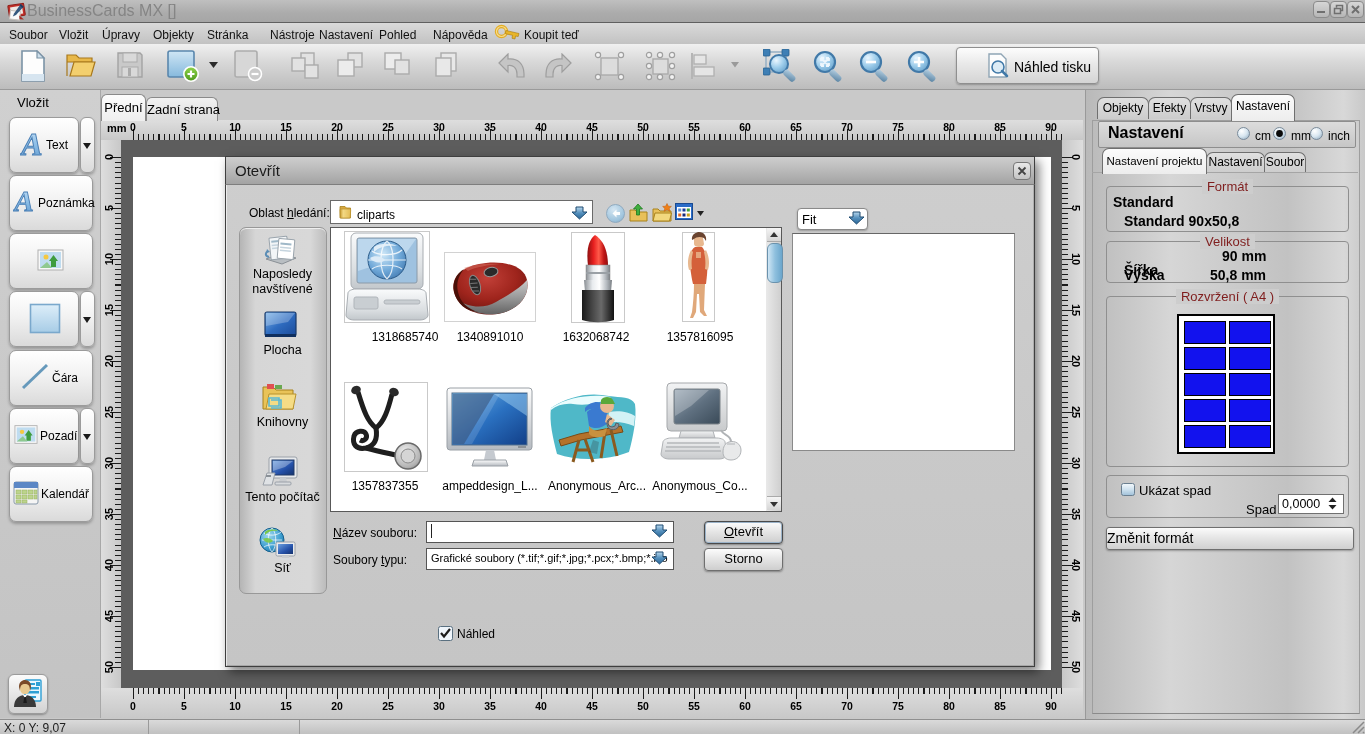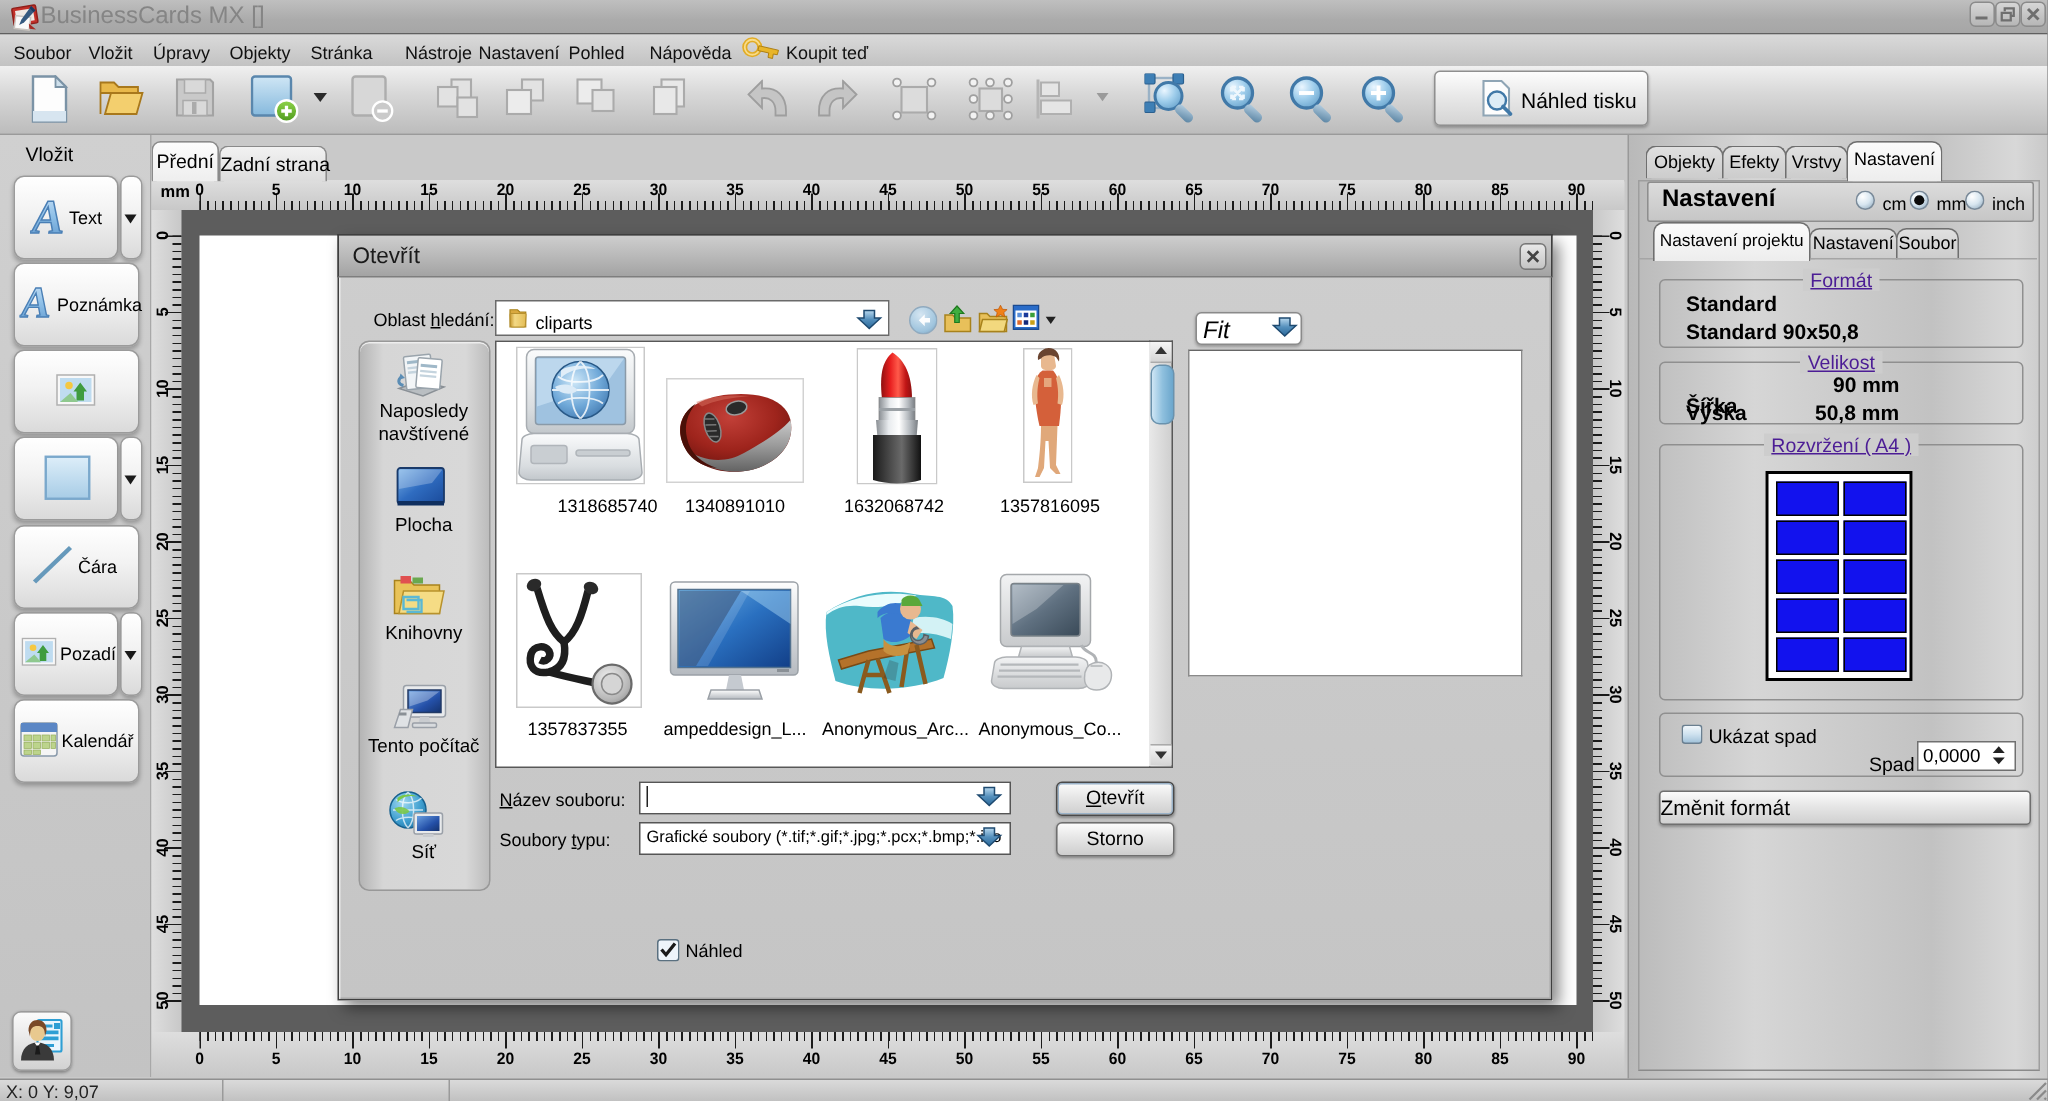--- a/index.html
+++ b/index.html
@@ -22,21 +22,21 @@
 #darkarea{left:121px;top:140px;width:941px;height:548px;background:#5d5d5d;}
 #page{left:133px;top:157px;width:918px;height:513px;background:#fff;}
 .ruler{background:linear-gradient(180deg,#dedede,#c8c8c8);}
 .rnum{position:absolute;font-size:11px;color:#000;font-weight:bold;transform:scale(.95,1);}
 .ticksh{position:absolute;background-image:repeating-linear-gradient(90deg,#1a1a1a 0px,#1a1a1a 1px,transparent 1px,transparent 5.1px);}
 .ticksv{position:absolute;background-image:repeating-linear-gradient(180deg,#1a1a1a 0px,#1a1a1a 1px,transparent 1px,transparent 5.1px);}
 #statusbar{left:0;top:719px;width:1365px;height:15px;background:linear-gradient(180deg,#dadada,#bfbfbf);border-top:1px solid #8f8f8f;font-size:12px;color:#222;}
 #rightpanel{left:1085px;top:90px;width:280px;height:629px;background:linear-gradient(90deg,#b9b9b9,#d6d6d6 30%,#cccccc 50%,#c2c2c2 72%,#d8d8d8 92%,#c8c8c8);border-left:1px solid #999;}
 .rtab{position:absolute;height:21px;white-space:nowrap;overflow:hidden;border:1px solid #6f6f6f;border-bottom:none;border-radius:7px 7px 0 0;background:linear-gradient(180deg,#e0e0e0,#cccccc);font-size:12px;text-align:center;}
 .grp{position:absolute;border:1px solid #8f8f8f;border-radius:4px;}
-.glabel{position:absolute;top:-8px;width:100%;text-align:center;font-size:13px;color:#4c1d95;text-decoration:underline;}
+.glabel{position:absolute;top:-8px;width:100%;text-align:center;font-size:13px;color:#7f1d1d;}
 .glabel span{background:#cfcfcf;padding:0 5px;}
 #dialog{left:225px;top:156px;width:808px;height:509px;border:1px solid #3f3f3f;background:linear-gradient(180deg,#cecece,#c5c5c5);box-shadow:4px 5px 10px rgba(0,0,0,.5),inset 1px 1px 0 rgba(255,255,255,.6),inset -1px -1px 0 rgba(0,0,0,.15);}
 #dlgtitle{left:225px;top:156px;width:808px;height:27px;background:linear-gradient(180deg,#cecece,#b7b7b7 55%,#a3a3a3);border:1px solid #3f3f3f;border-bottom:1px solid #7e7e7e;font-size:15px;color:#1a1a1a;}
 .dbtn{position:absolute;left:704px;width:77px;height:21px;border:1px solid #6f6f6f;border-radius:4px;background:linear-gradient(180deg,#fcfcfc,#e6e6e6 45%,#cecece);font-size:13px;text-align:center;line-height:20px;box-shadow:0 1px 2px rgba(0,0,0,.35);}
 .fname{position:absolute;font-size:12px;color:#000;text-align:center;width:110px;}
 .combo{position:absolute;background:#fff;border:1px solid #6a6a6a;}
 .barrow{position:absolute;}
 </style></head>
 <body>
 <div class="abs metal" id="titlebar"></div>
@@ -424,21 +424,21 @@
 <svg class="abs" style="left:1310px;top:127px;" width="13" height="13">
     <circle cx="6.5" cy="6.5" r="6" fill="url(#rad1)" stroke="#7a8a99"></circle>
   </svg>
 <span class="abs" style="left:1328px;top:129px;font-size:12px;">inch</span>
 <div class="abs rtab" style="left:1102px;top:148px;width:103px;height:25px;line-height:24px;background:linear-gradient(180deg,#fbfbfb,#ededed);z-index:2;font-size:11.5px;">Nastavení projektu</div>
 <div class="abs rtab" style="left:1206px;top:152px;width:57px;height:20px;line-height:19px;">Nastavení</div>
 <div class="abs rtab" style="left:1264px;top:152px;width:40px;height:20px;line-height:19px;">Soubor</div>
 <div class="abs" style="left:1092px;top:172px;width:266px;height:0;border-top:1px solid #a5a5a5;"></div>
 <div class="abs grp" style="left:1106px;top:186px;width:241px;height:44px;">
  <div class="glabel"><span style="background:#cdcdcd;">Formát</span></div>
- <div class="abs" style="left:17px;top:7px;font-size:14px;font-weight:bold;">Standard</div>
+ <div class="abs" style="left:6px;top:7px;font-size:14px;font-weight:bold;">Standard</div>
  <div class="abs" style="left:17px;top:26px;font-size:14px;font-weight:bold;">Standard 90x50,8</div>
 </div>
 <div class="abs grp" style="left:1106px;top:241px;width:241px;height:40px;">
  <div class="glabel"><span style="background:#cdcdcd;">Velikost</span></div>
  <div class="abs" style="left:17px;top:20px;font-size:14px;font-weight:bold;">Šířka</div>
  <div class="abs" style="left:115px;top:6px;font-size:14px;font-weight:bold;">90 mm</div>
  <div class="abs" style="left:17px;top:25px;font-size:14px;font-weight:bold;">Výška</div>
  <div class="abs" style="left:103px;top:25px;font-size:14px;font-weight:bold;">50,8 mm</div>
 </div>
 <div class="abs grp" style="left:1106px;top:296px;width:241px;height:169px;">
@@ -792,21 +792,21 @@
 <div class="fname" style="left:645px;top:479px;">Anonymous_Co...</div>
 <div class="abs" style="left:766px;top:227px;width:15px;height:283px;background:linear-gradient(90deg,#e9e9e9,#cfcfcf);border:1px solid #585858;border-left:none;"></div>
 <div class="abs" style="left:767px;top:228px;width:14px;height:13px;background:linear-gradient(180deg,#f5f5f5,#d5d5d5);border-bottom:1px solid #aaa;"><svg width="14" height="13">
       <path d="M3 8 L7 3 L11 8 Z" fill="#333"></path>
     </svg></div>
 <div class="abs" style="left:767px;top:243px;width:14px;height:38px;border-radius:6px;background:linear-gradient(90deg,#cfe6f5,#8fc0de 50%,#6ba6cc);border:1px solid #6a92ad;"></div>
 <div class="abs" style="left:767px;top:496px;width:14px;height:13px;background:linear-gradient(180deg,#f5f5f5,#d5d5d5);border-top:1px solid #aaa;"><svg width="14" height="13">
       <path d="M3 4 L7 9 L11 4 Z" fill="#333"></path>
     </svg></div>
 <div class="abs" style="left:797px;top:208px;width:69px;height:20px;background:#fff;border:1px solid #8a8a8a;border-radius:4px;box-shadow:0 1px 2px rgba(0,0,0,.25);"></div>
-<span class="abs" style="left:802px;top:212px;font-size:16px;font-style:italic;">Fit</span>
+<span class="abs" style="left:802px;top:212px;font-size:13px;">Fit</span>
 <svg class="abs barrow" style="left:847px;top:210px;" width="20" height="16" viewBox="0 0 20 16">
  <path d="M6 2 H13 V7 H17 L9.5 14 L2 7 H6 Z" fill="url(#bar)" stroke="#1e4a70" stroke-width="1"></path>
 </svg>
 <div class="abs" style="left:792px;top:233px;width:221px;height:216px;background:#fff;border:1px solid #8a8a8a;border-top:1px solid #666;"></div>
 <div class="abs" style="left:333px;top:526px;font-size:12px;"><u>N</u>ázev souboru:</div>
 <div class="abs" style="left:426px;top:521px;width:246px;height:20px;background:#fff;border:1px solid #555;"></div>
 <div class="abs" style="left:431px;top:524px;width:1px;height:14px;background:#222;"></div>
 <svg class="abs barrow" style="left:650px;top:523px;" width="20" height="16" viewBox="0 0 20 16">
  <path d="M6 2 H13 V7 H17 L9.5 14 L2 7 H6 Z" fill="url(#bar)" stroke="#1e4a70" stroke-width="1"></path>
 </svg>

